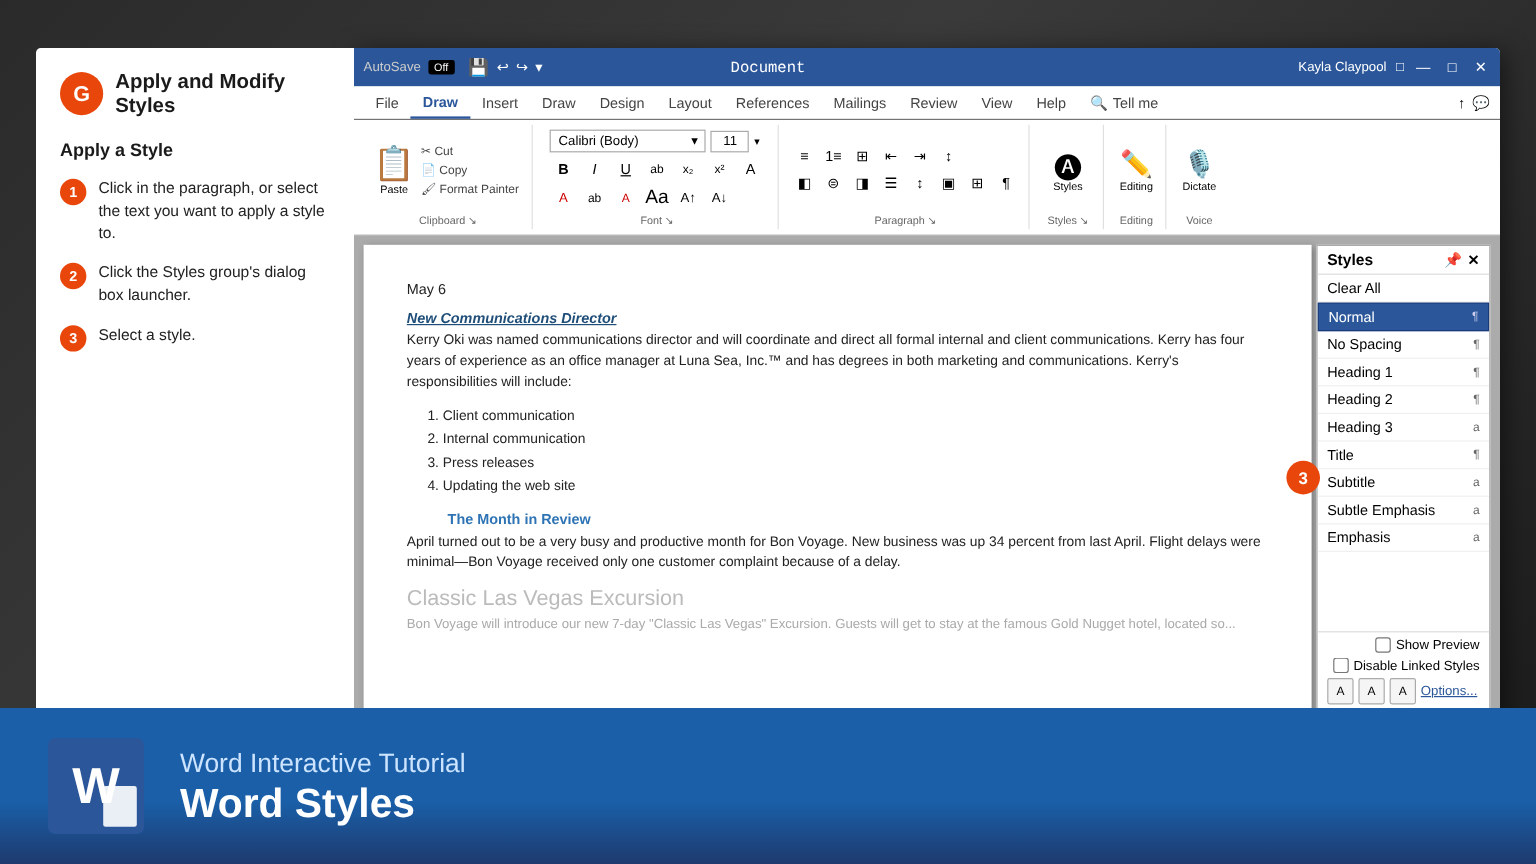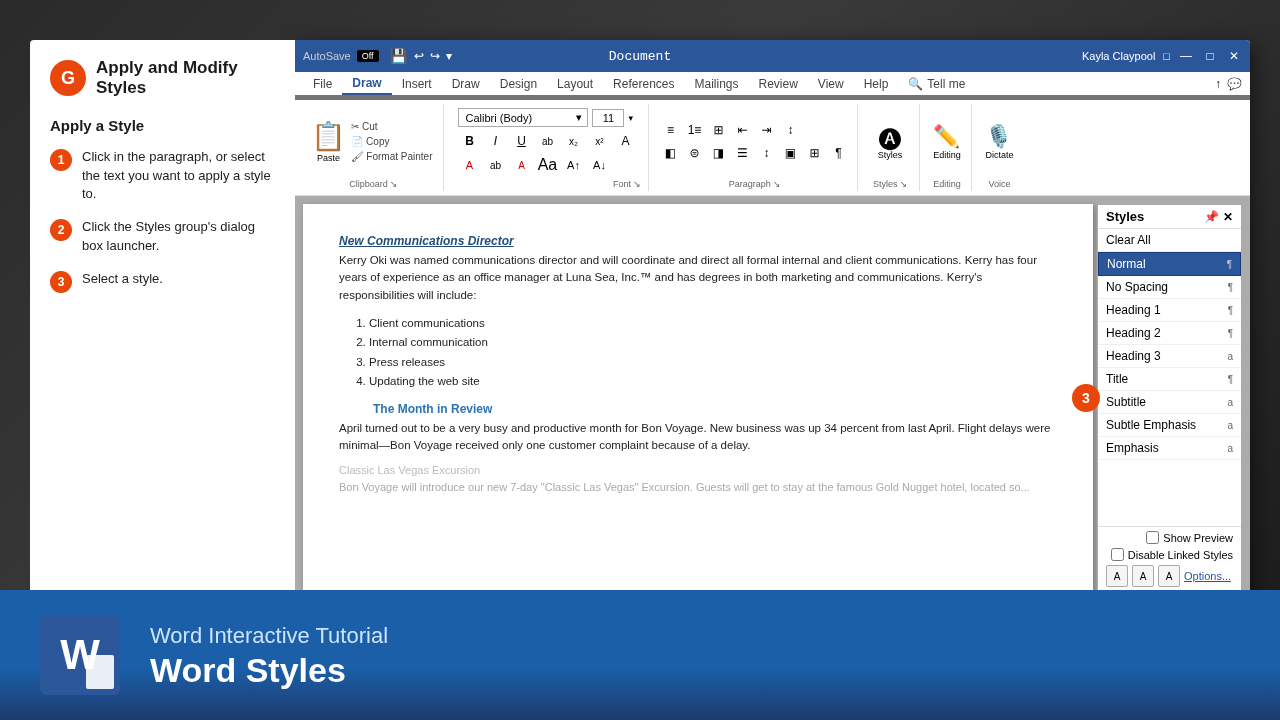--- a/index.html
+++ b/index.html
@@ -162,21 +162,21 @@
     
     .ribbon {
       background: #fff;
       border-bottom: 1px solid #ddd;
     }
 
     .ribbon-tabs {
       display: flex;
       align-items: center;
       padding: 0 8px;
-      border-bottom: 5px solid #737373;
+      border-bottom: 1px solid #737373;
       height: 28px;
       justify-content: center;
     }
 
     .ribbon-tab {
       padding: 4px 10px;
       font-size: 12px;
       color: #444;
       cursor: pointer;
       height: 100%;
@@ -329,21 +329,21 @@
     }
 
     .doc-faded {
       color: #aaa;
       font-size: 11px;
       line-height: 1.5;
     }
 
     .doc-faded-title {
       color: #bbb;
-      font-size: 11px;
+      font-size: 18px;
       margin-bottom: 3px;
     }
 
     
     .styles-panel {
       width: 145px;
       background: white;
       border: 1px solid #aaa;
       display: flex;
       flex-direction: column;
@@ -642,21 +642,21 @@
               <div class="small-rb">📄 Copy</div>
               <div class="small-rb">🖌 Format Painter</div>
             </div>
           </div>
           <div class="ribbon-group-label">
             <span>Clipboard</span>
             <span style="cursor:pointer;">↘</span>
           </div>
         </div>
 
-        <div class="ribbon-group" style="min-width:160px;align-items:flex-end;">
+        <div class="ribbon-group" style="min-width:160px;">
           <div class="ribbon-group-content">
             <div class="font-area">
               <div class="font-row">
                 <div class="font-selector">
                   <span>Calibri (Body)</span>
                   <span>▾</span>
                 </div>
                 <div class="size-box">11</div>
                 <span style="font-size:9px;">▾</span>
               </div>
@@ -756,28 +756,29 @@
             <span>Voice</span>
           </div>
         </div>
 
       </div>
     </div>
 
     <div class="doc-area" style="position:relative;">
 
       <div class="document-page">
+        <div class="doc-date">May 6</div>
 
         <div class="doc-section-title">
           <span>New Communications Director</span>
         </div>
         <div class="doc-body">Kerry Oki was named communications director and will coordinate and direct all formal internal and client communications. Kerry has four years of experience as an office manager at Luna Sea, Inc.™ and has degrees in both marketing and communications. Kerry's responsibilities will include:</div>
 
         <ol class="doc-list">
-          <li>Client communications</li>
+          <li>Client communication</li>
           <li>Internal communication</li>
           <li>Press releases</li>
           <li>Updating the web site</li>
         </ol>
 
         <div class="doc-section-title2">The Month in Review</div>
         <div class="doc-body">April turned out to be a very busy and productive month for Bon Voyage. New business was up 34 percent from last April. Flight delays were minimal—Bon Voyage received only one customer complaint because of a delay.</div>
 
         <div class="doc-faded-title">Classic Las Vegas Excursion</div>
         <div class="doc-faded">Bon Voyage will introduce our new 7-day "Classic Las Vegas" Excursion. Guests will get to stay at the famous Gold Nugget hotel, located so...</div>

